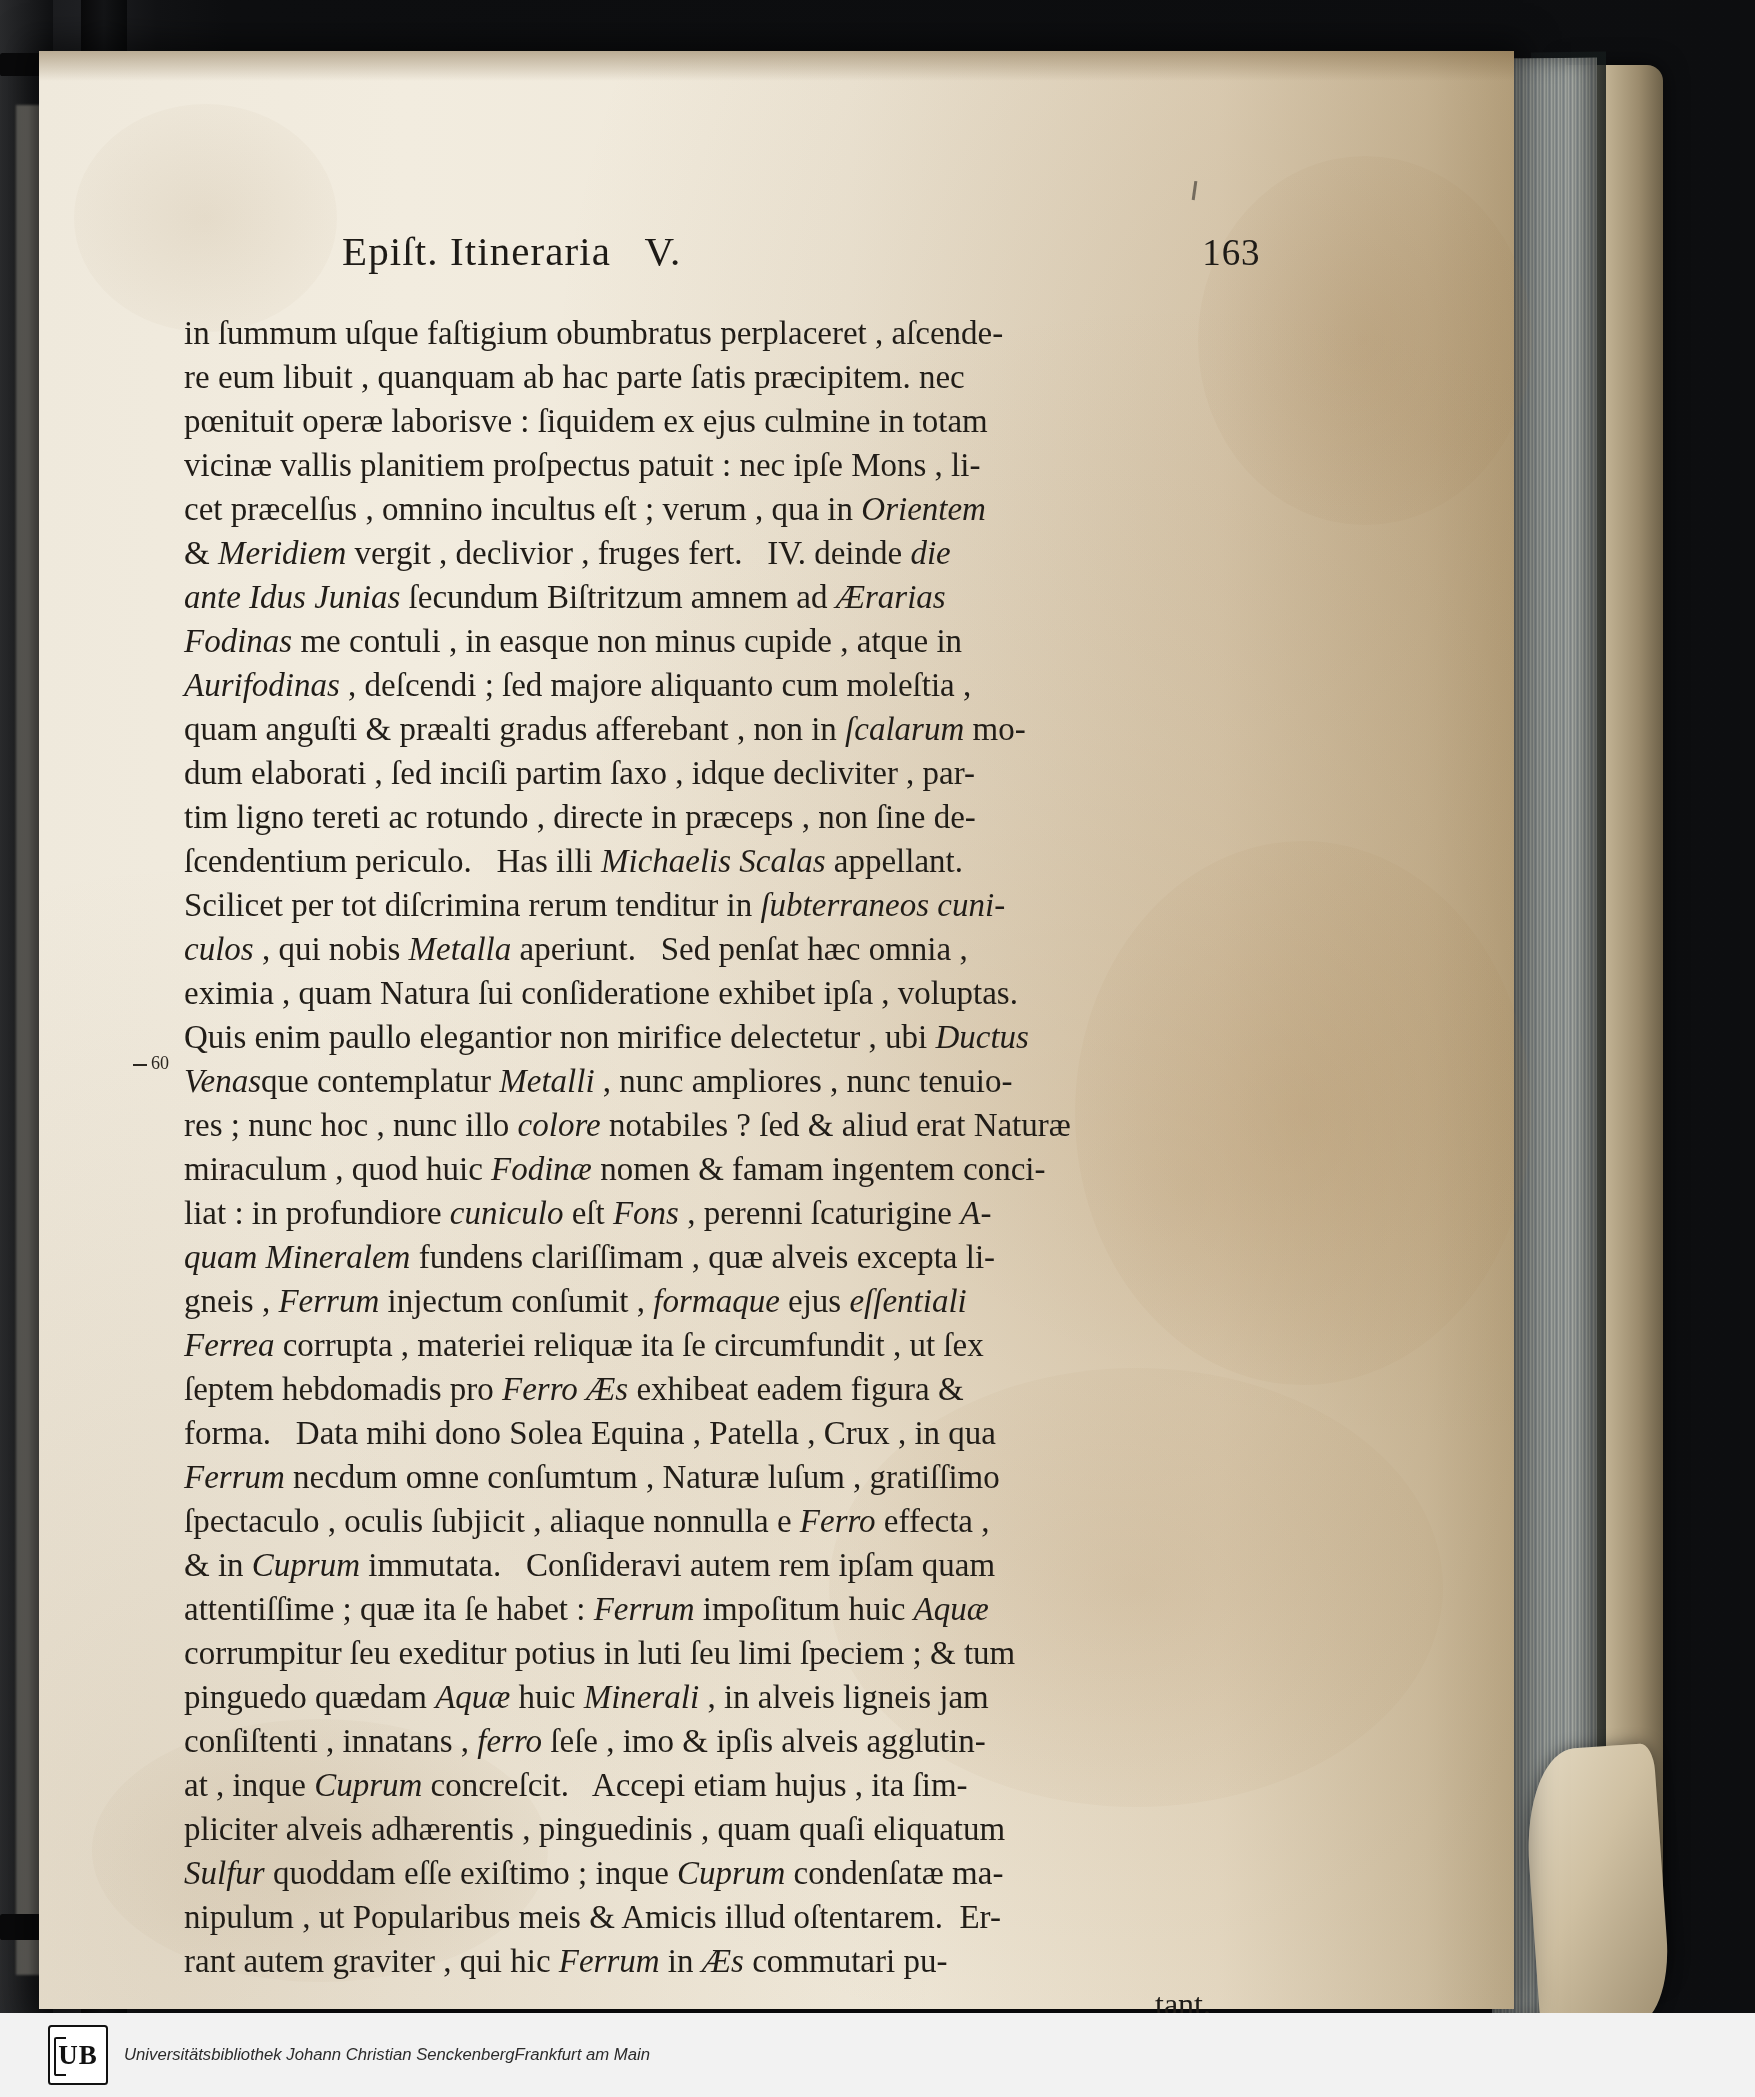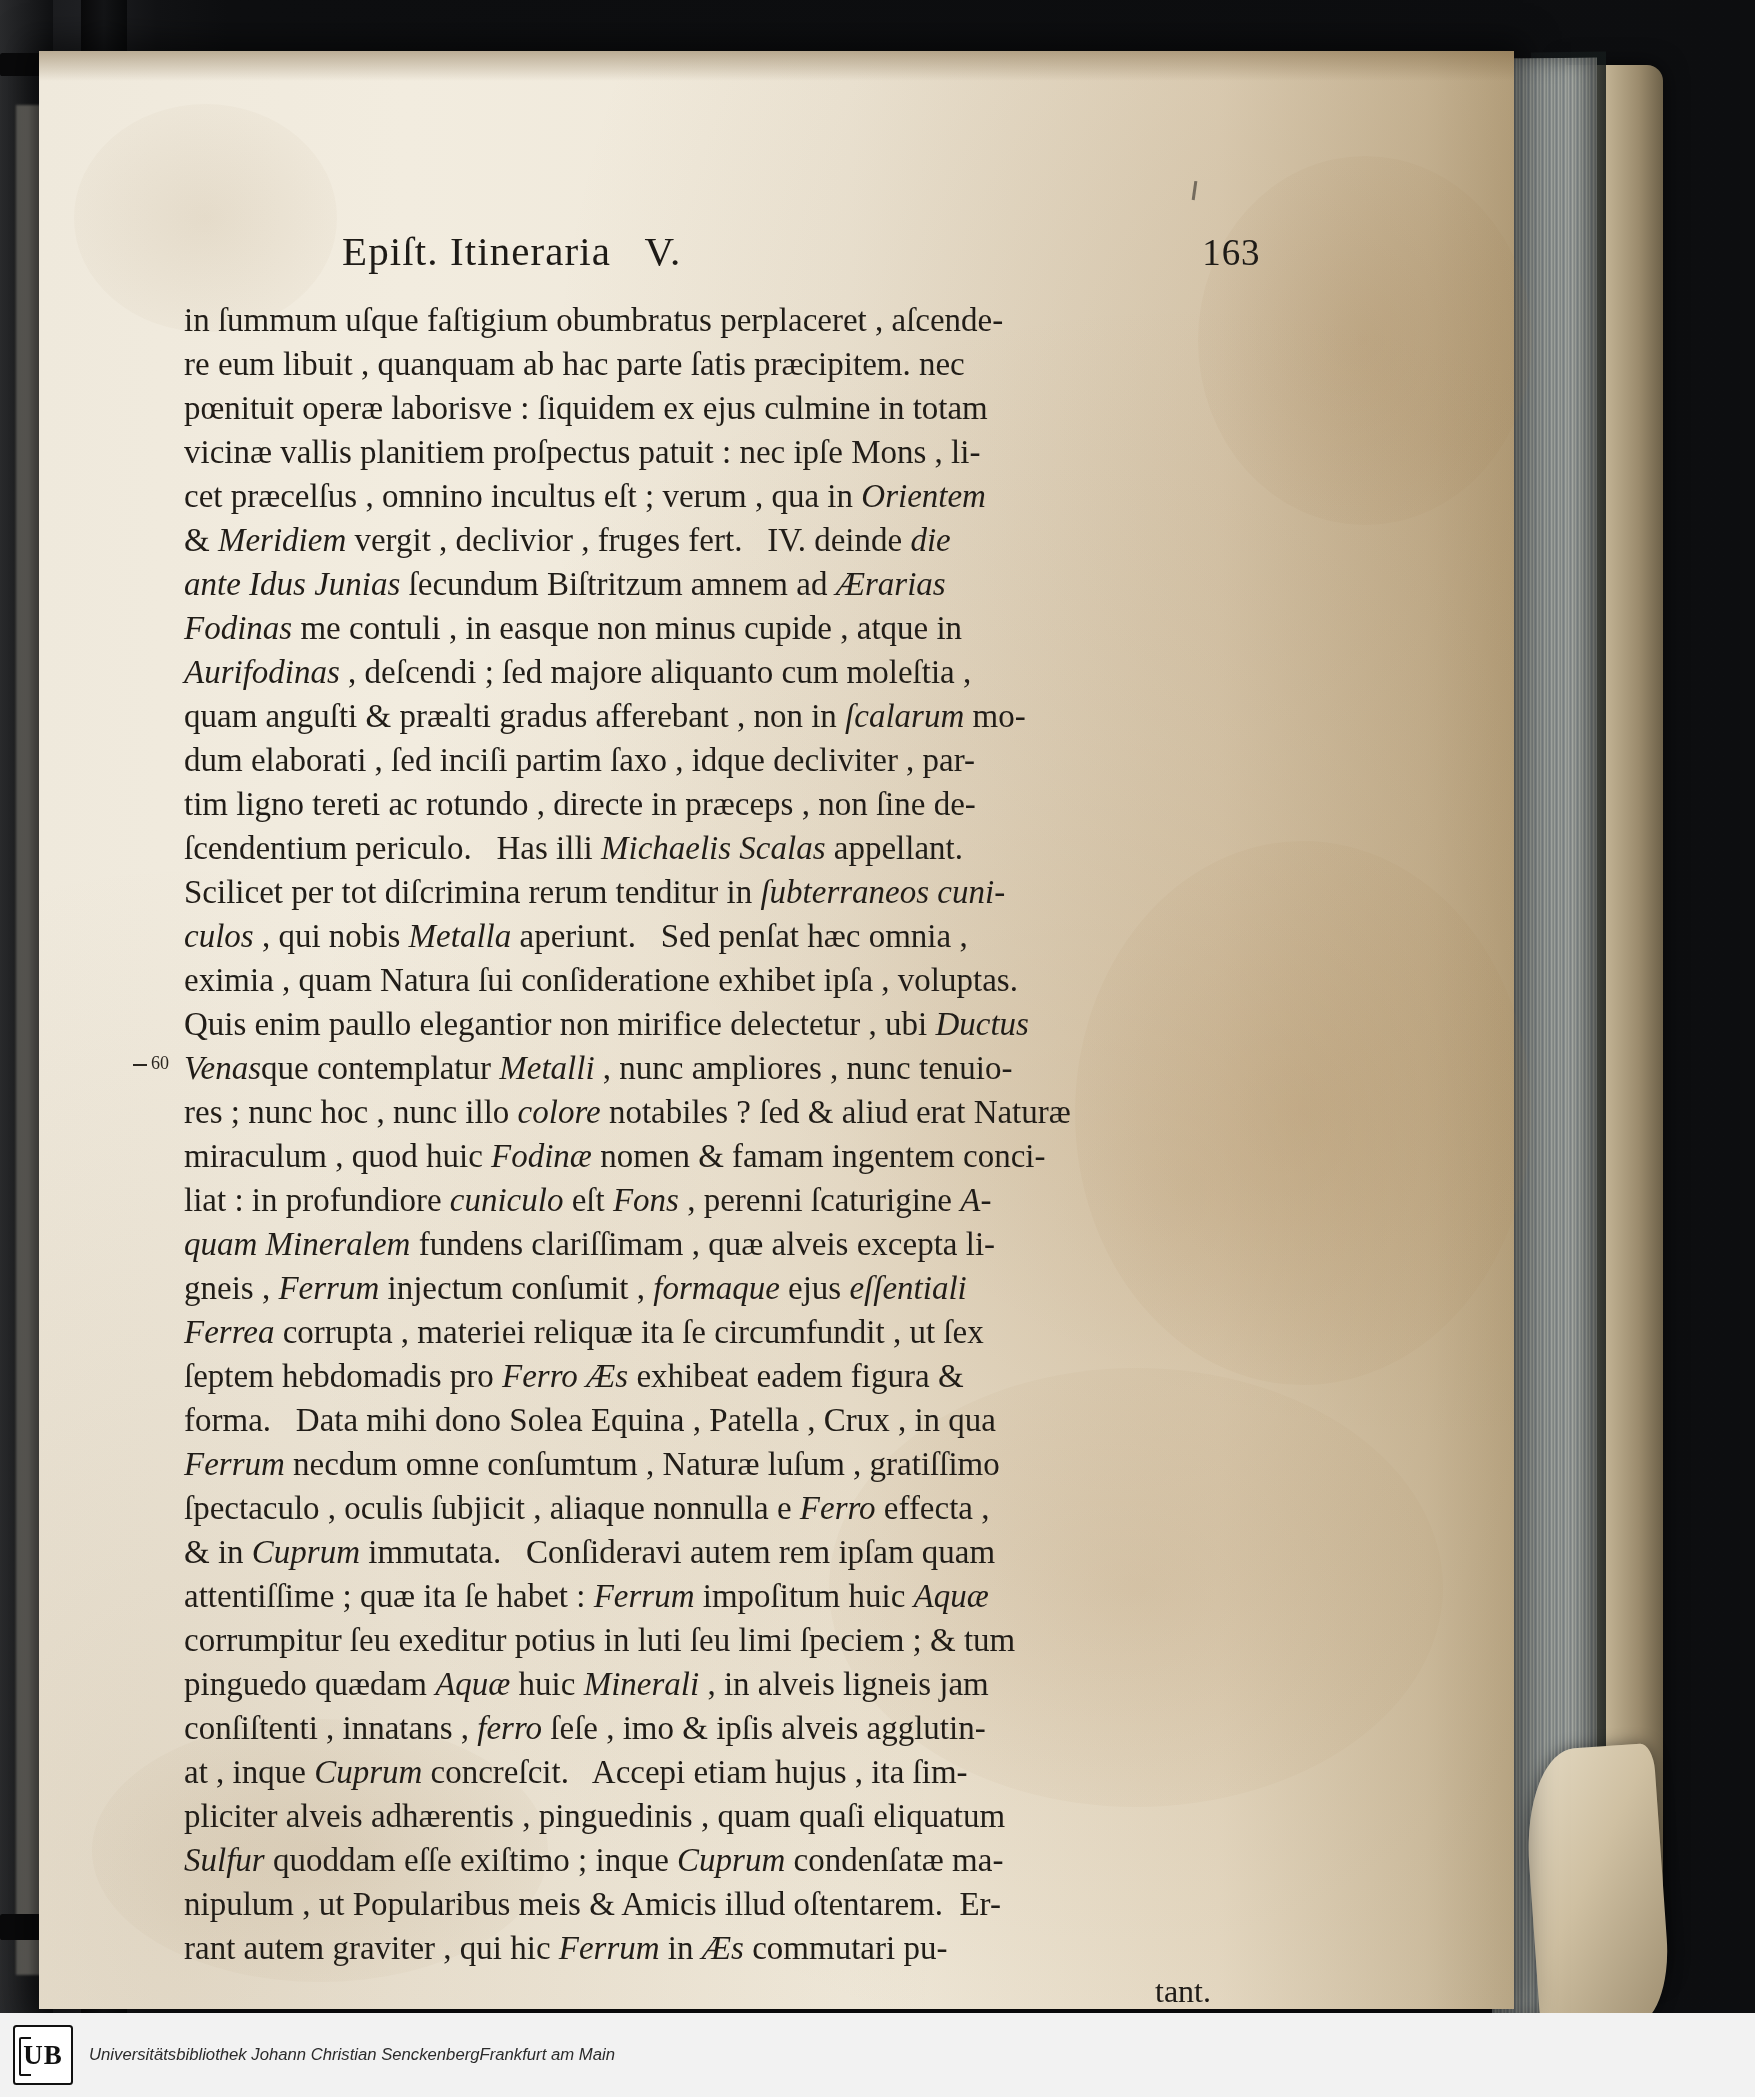--- a/index.html
+++ b/index.html
@@ -140,21 +140,21 @@
     position: absolute;
     left: 145px;
     top: 176px;
     width: 1080px;
     color: #1e1b17;
   }
   .header-row {
     display: flex;
     align-items: baseline;
     justify-content: space-between;
-    margin-bottom: 23px;
+    margin-bottom: 36px;
   }
   .running-title {
     font-size: 41px;
     letter-spacing: 1.1px;
     margin-left: 158px;
     white-space: pre;
   }
   .page-number {
     font-size: 37px;
     letter-spacing: 0.9px;
@@ -205,21 +205,21 @@
   
   .watermark {
     position: absolute;
     left: 0;
     bottom: 0;
     width: 1756px;
     height: 84px;
     background: #f2f2f2;
     display: flex;
     align-items: center;
-    padding-left: 13px;
+    padding-left: 48px;
     box-sizing: border-box;
   }
   .ub-logo {
     width: 56px;
     height: 56px;
     border: 2.6px solid #111;
     border-radius: 3.5px;
     display: flex;
     align-items: center;
     justify-content: center;

